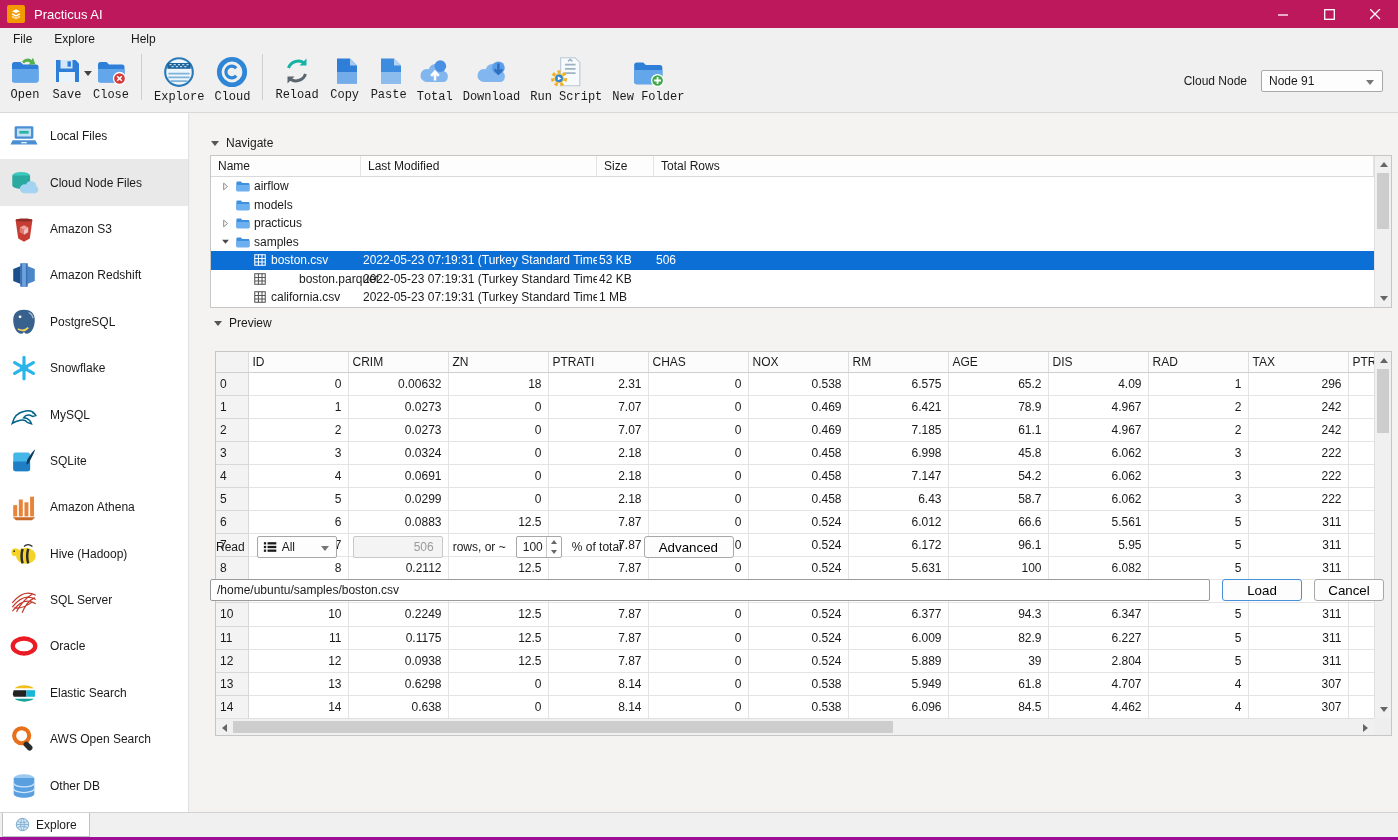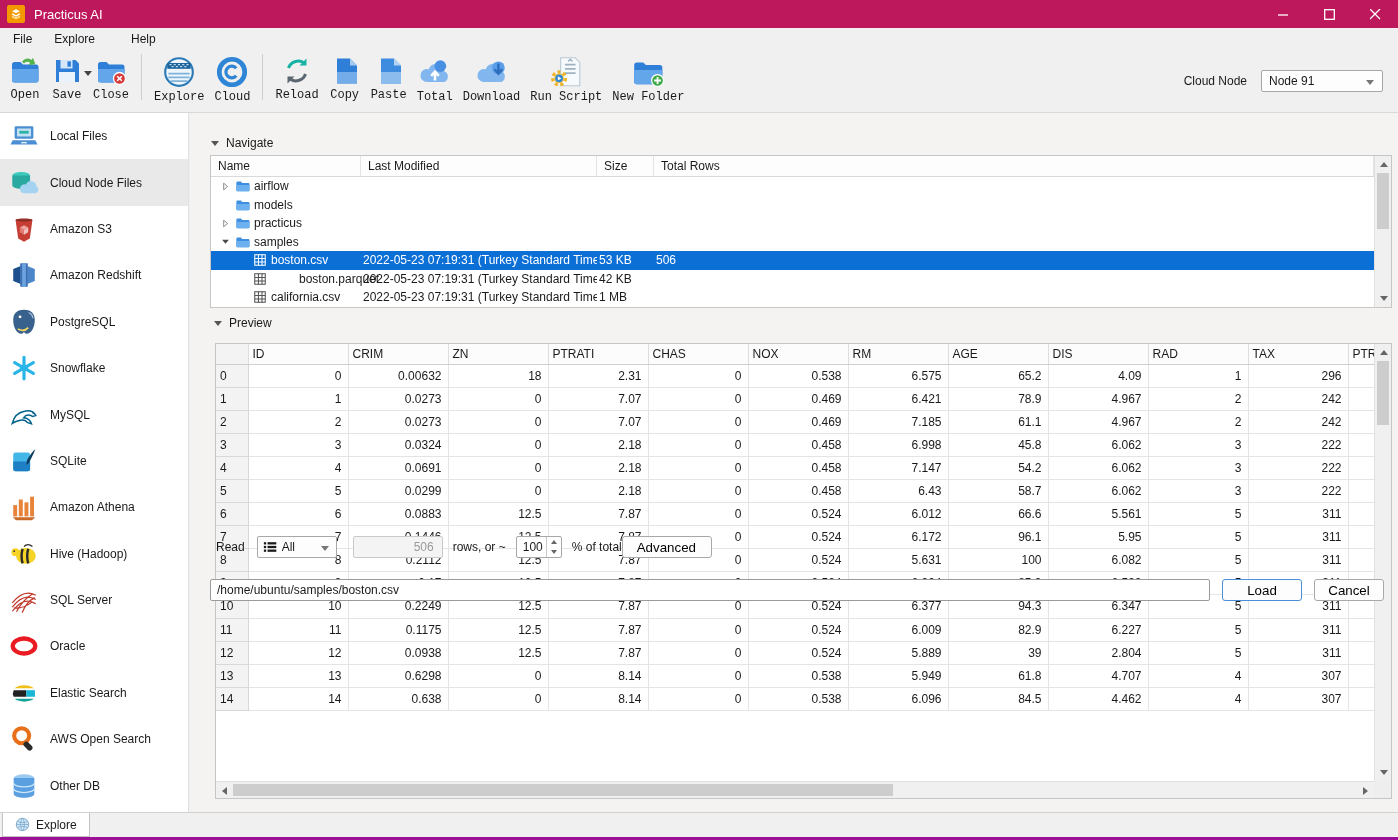--- a/index.html
+++ b/index.html
@@ -45,21 +45,21 @@
   .tree-hdr { display:grid; grid-template-columns:150px 236px 57px 1fr; height:21px; margin-right:17px; border-bottom:1px solid #d9d9d9; background:#fdfdfd; }
   .tree-hdr .hcell { padding:3px 0 0 7px; border-right:1px solid #e4e4e4; overflow:hidden; white-space:nowrap; }
   .tree-row { display:grid; grid-template-columns:150px 236px 57px 1fr; height:18.5px; align-items:center; margin-right:17px; white-space:nowrap; }
   .tree-row.selected { background:#0C6FD6; color:#fff; }
   .tname { display:flex; align-items:center; gap:4px; overflow:visible; }
   .texp { width:12px; display:inline-flex; justify-content:center; flex:none; }
   .tcell { padding-left:2px; overflow:hidden; }
   .tree-vscroll { position:absolute; right:0; top:0; bottom:0; width:17px; background:#f0f0f0; border-left:1px solid #e0e0e0; }
 
   
-  .pv-panel { position:absolute; left:25px; top:230px; right:6px; height:456px; background:#fff; border:1px solid #c6c6c6; }
+  .pv-panel { position:absolute; left:25px; top:238px; right:6px; height:385px; background:#fff; border:1px solid #c6c6c6; }
   .pv-clip { position:absolute; left:0; top:0; right:17px; bottom:17px; overflow:hidden; }
   table.pv { border-collapse:collapse; table-layout:fixed; width:1232px; }
   table.pv th { height:20px; font-weight:normal; text-align:left; padding:1px 4px; background:#fcfcfc; border-right:1px solid #dedede; border-bottom:1px solid #cfcfcf; overflow:hidden; white-space:nowrap; }
   table.pv th.corner { background:#f3f3f3; }
   table.pv td { height:23.1px; text-align:right; padding:1px 6px 1px 2px; border-right:1px solid #e4e4e4; border-bottom:1px solid #e4e4e4; overflow:hidden; white-space:nowrap; }
   table.pv td.rowhdr { text-align:left; padding-left:4px; background:#f3f3f3; border-right:1px solid #d8d8d8; border-bottom:1px solid #d8d8d8; }
   .pv-vscroll { position:absolute; right:0; top:0; bottom:17px; width:17px; background:#f0f0f0; border-left:1px solid #e0e0e0; }
   .pv-hscroll { position:absolute; left:0; right:17px; bottom:0; height:17px; background:#f0f0f0; border-top:1px solid #e0e0e0; }
   .pv-corner17 { position:absolute; right:0; bottom:0; width:17px; height:17px; background:#eeeeee; }
 
@@ -898,21 +898,21 @@
       <div class="btns">
         <div>
             <span class="arr up"></span>
           </div>
         <div>
             <span class="arr down"></span>
           </div>
       </div>
     </div>
     <span class="lab">% of total</span>
-    <button class="btn" style="padding-left:14px;">Advanced</button>
+    <button class="btn" style="margin-left:22px;padding-left:14px;">Advanced</button>
   </div>
 
   <div class="path-row">
     <div class="path-input">/home/ubuntu/samples/boston.csv</div>
     <button class="btn btn-load">Load</button>
     <button class="btn btn-cancel">Cancel</button>
   </div>
 
 </div>
 

